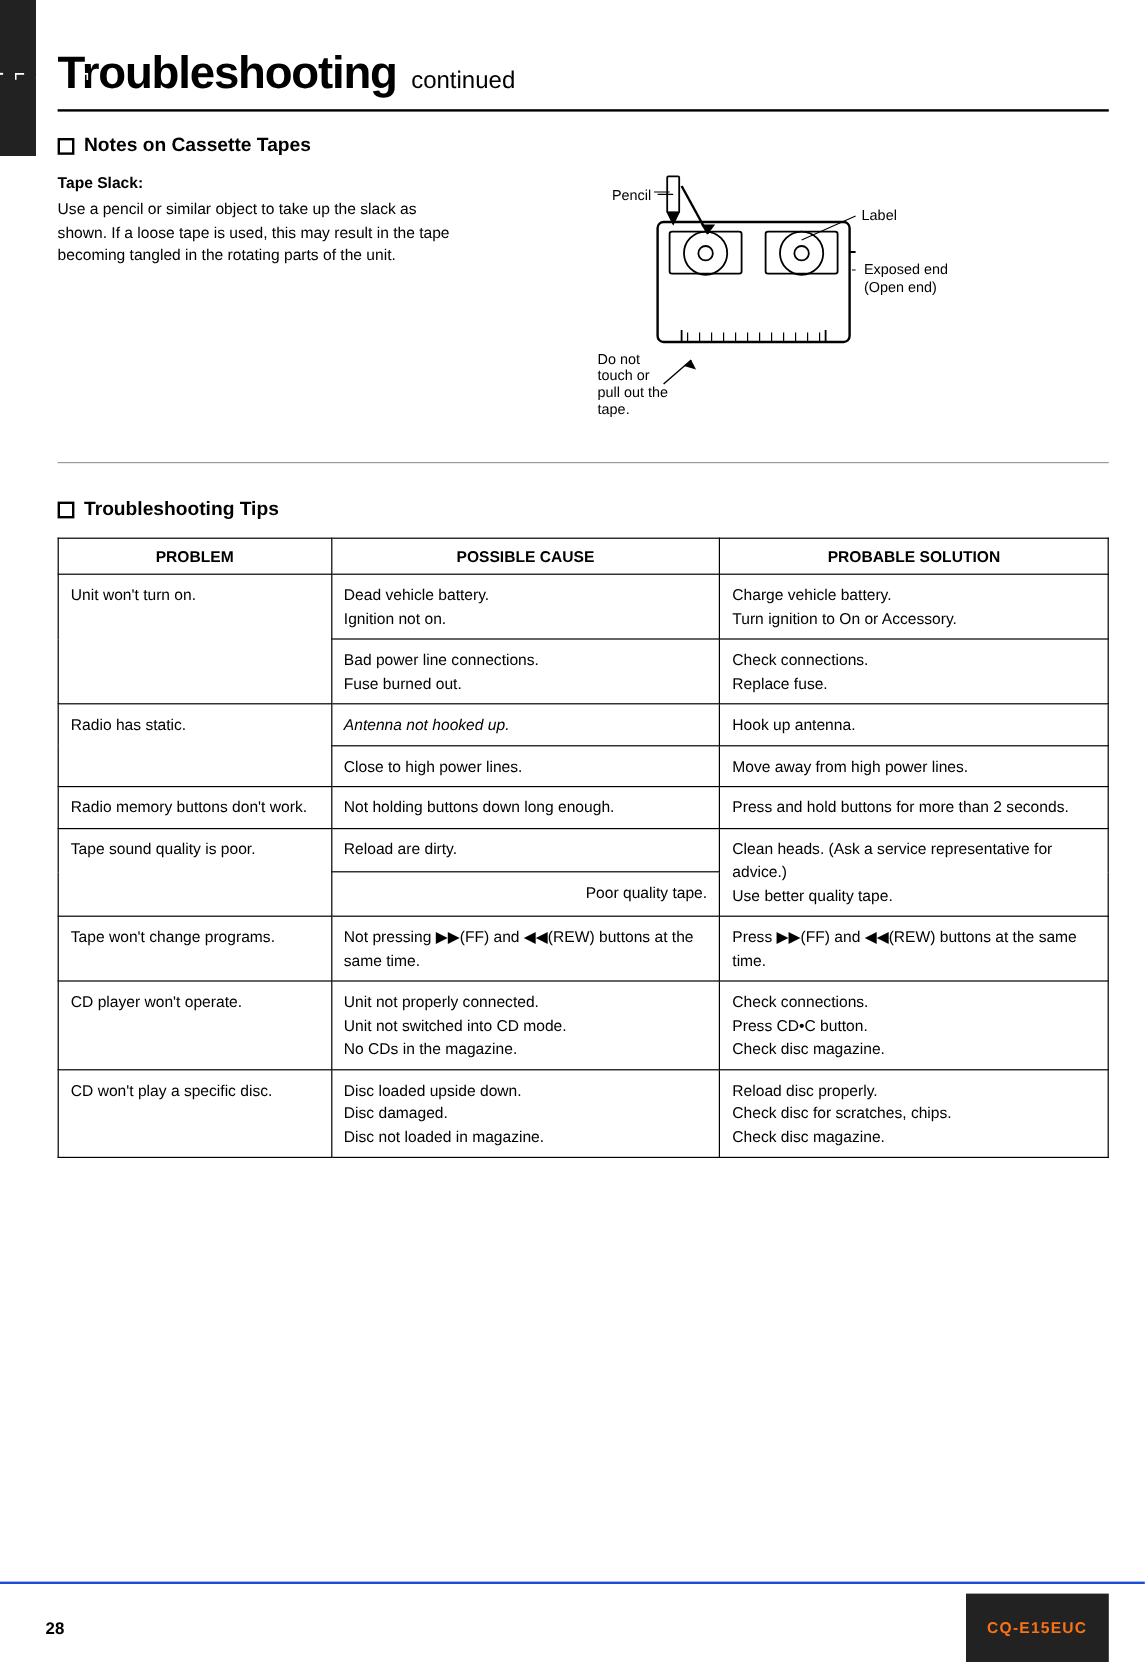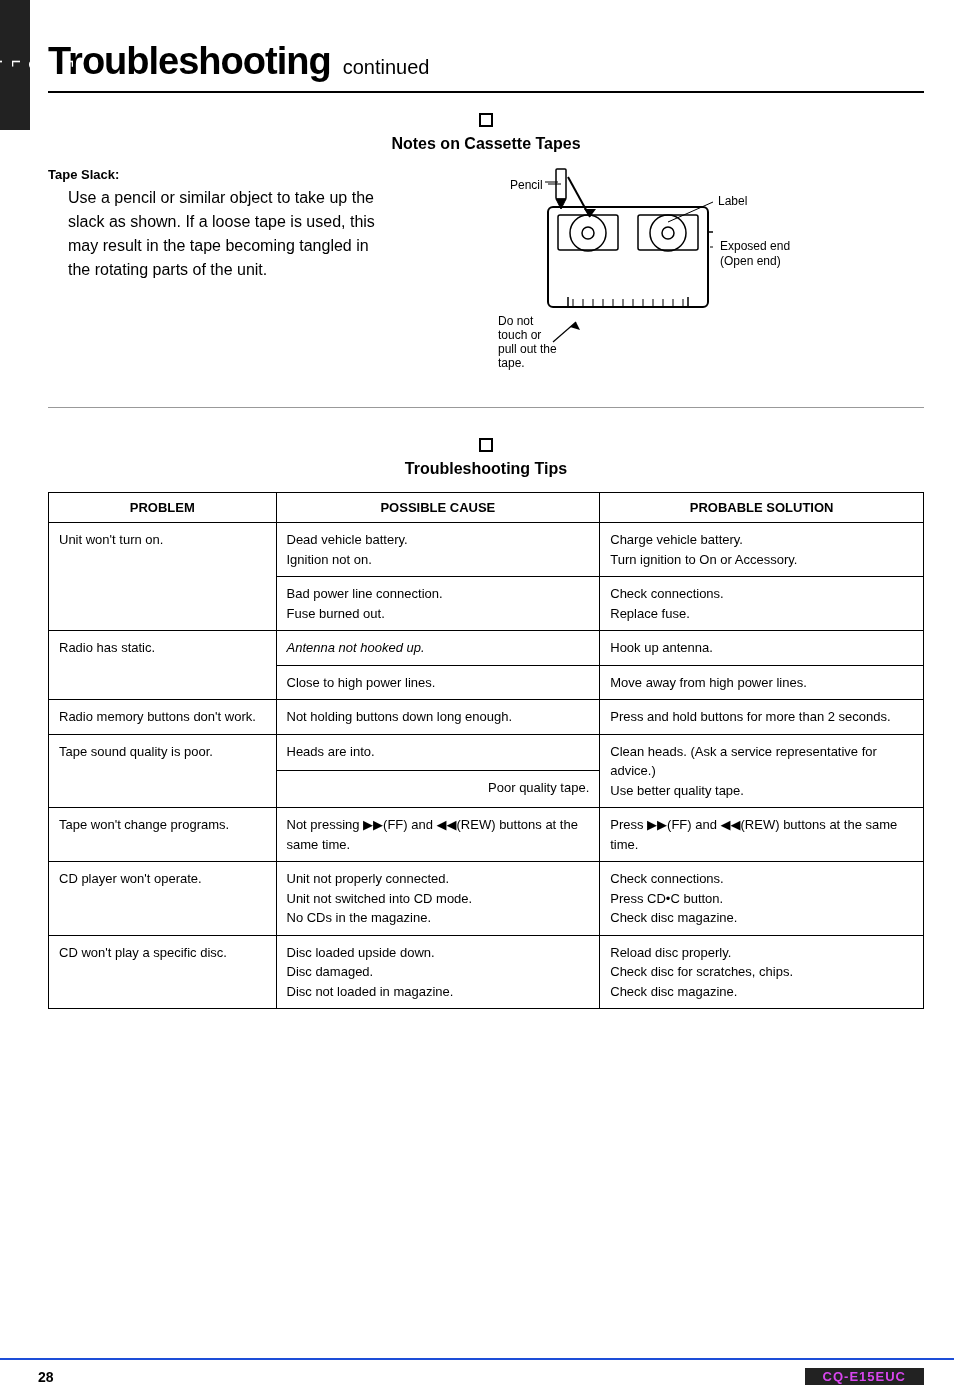--- a/index.html
+++ b/index.html
@@ -69,21 +69,20 @@
     }
 
     
     .section-header {
       display: flex;
       align-items: center;
       gap: 8px;
       font-size: 16px;
       font-weight: bold;
       margin-bottom: 14px;
-      flex-direction: column;
     }
 
     .section-header .checkbox-icon {
       width: 14px;
       height: 14px;
       border: 2px solid #000;
       display: inline-block;
       flex-shrink: 0;
     }
 
@@ -104,23 +103,22 @@
       flex: 1;
       max-width: 340px;
     }
 
     .cassette-text .tape-slack-label {
       font-weight: bold;
       margin-bottom: 4px;
     }
 
     .cassette-text p {
-      font-size: 16px;
+      font-size: 13px;
       line-height: 1.5;
-      margin-left: 20px;
     }
 
     
     .cassette-diagram {
       flex: 1;
       position: relative;
       min-height: 200px;
       margin-left: 20px;
     }
 
@@ -179,22 +177,22 @@
       border-top: 2px solid #1d4ed8;
     }
 
     .page-number {
       font-size: 14px;
       font-weight: bold;
     }
 
     .model-badge {
       background: #222;
-      color: #d946ef;
-      padding: 1px 18px;
+      color: #f97316;
+      padding: 21px 18px;
       font-size: 13px;
       font-weight: bold;
       letter-spacing: 1px;
     }
   </style>
 </head>
 <body>
 
 <div class="page-container">
 
@@ -306,42 +304,42 @@
         </thead>
         <tbody id="trouble-tbody">
         <tr>
               <td class="problem-col" rowspan="2">Unit won't turn on.</td>
               <td class="cause-col" style="white-space: pre-line;">Dead vehicle battery.
 Ignition not on.</td>
               <td class="solution-col" style="white-space: pre-line;">Charge vehicle battery.
 Turn ignition to On or Accessory.</td>
             </tr>
             <tr>
-              <td class="cause-col" style="white-space: pre-line;">Bad power line connection.
+              <td class="cause-col" style="white-space: pre-line;">Bad power line connections.
 Fuse burned out.</td>
               <td class="solution-col" style="white-space: pre-line;">Check connections.
 Replace fuse.</td>
             </tr>
             <tr>
               <td class="problem-col" rowspan="2">Radio has static.</td>
               <td class="cause-col" style="white-space: pre-line; font-style: italic;">Antenna not hooked up.</td>
               <td class="solution-col" style="white-space: pre-line;">Hook up antenna.</td>
             </tr>
             <tr>
               <td class="cause-col" style="white-space: pre-line; margin-top: 20px;">Close to high power lines.</td>
               <td class="solution-col" style="white-space: pre-line;">Move away from high power lines.</td>
             </tr>
             <tr>
               <td class="problem-col" rowspan="1">Radio memory buttons don't work.</td>
               <td class="cause-col" style="white-space: pre-line;">Not holding buttons down long enough.</td>
               <td class="solution-col" style="white-space: pre-line;">Press and hold buttons for more than 2 seconds.</td>
             </tr>
             <tr>
               <td class="problem-col" rowspan="2">Tape sound quality is poor.</td>
-              <td class="cause-col" style="white-space: pre-line;">Heads are into.</td>
+              <td class="cause-col" style="white-space: pre-line;">Reload are dirty.</td>
               <td class="solution-col" rowspan="2" style="white-space: pre-line;">Clean heads. (Ask a service representative for advice.)
 Use better quality tape.</td>
             </tr>
             <tr>
               <td class="cause-col" style="white-space: pre-line; text-align: right;">Poor quality tape.</td>
             </tr>
             <tr>
               <td class="problem-col" rowspan="1">Tape won't change programs.</td>
               <td class="cause-col" style="white-space: pre-line;">Not pressing ▶▶(FF) and ◀◀(REW) buttons at the same time.</td>
               <td class="solution-col" style="white-space: pre-line;">Press ▶▶(FF) and ◀◀(REW) buttons at the same time.</td>

